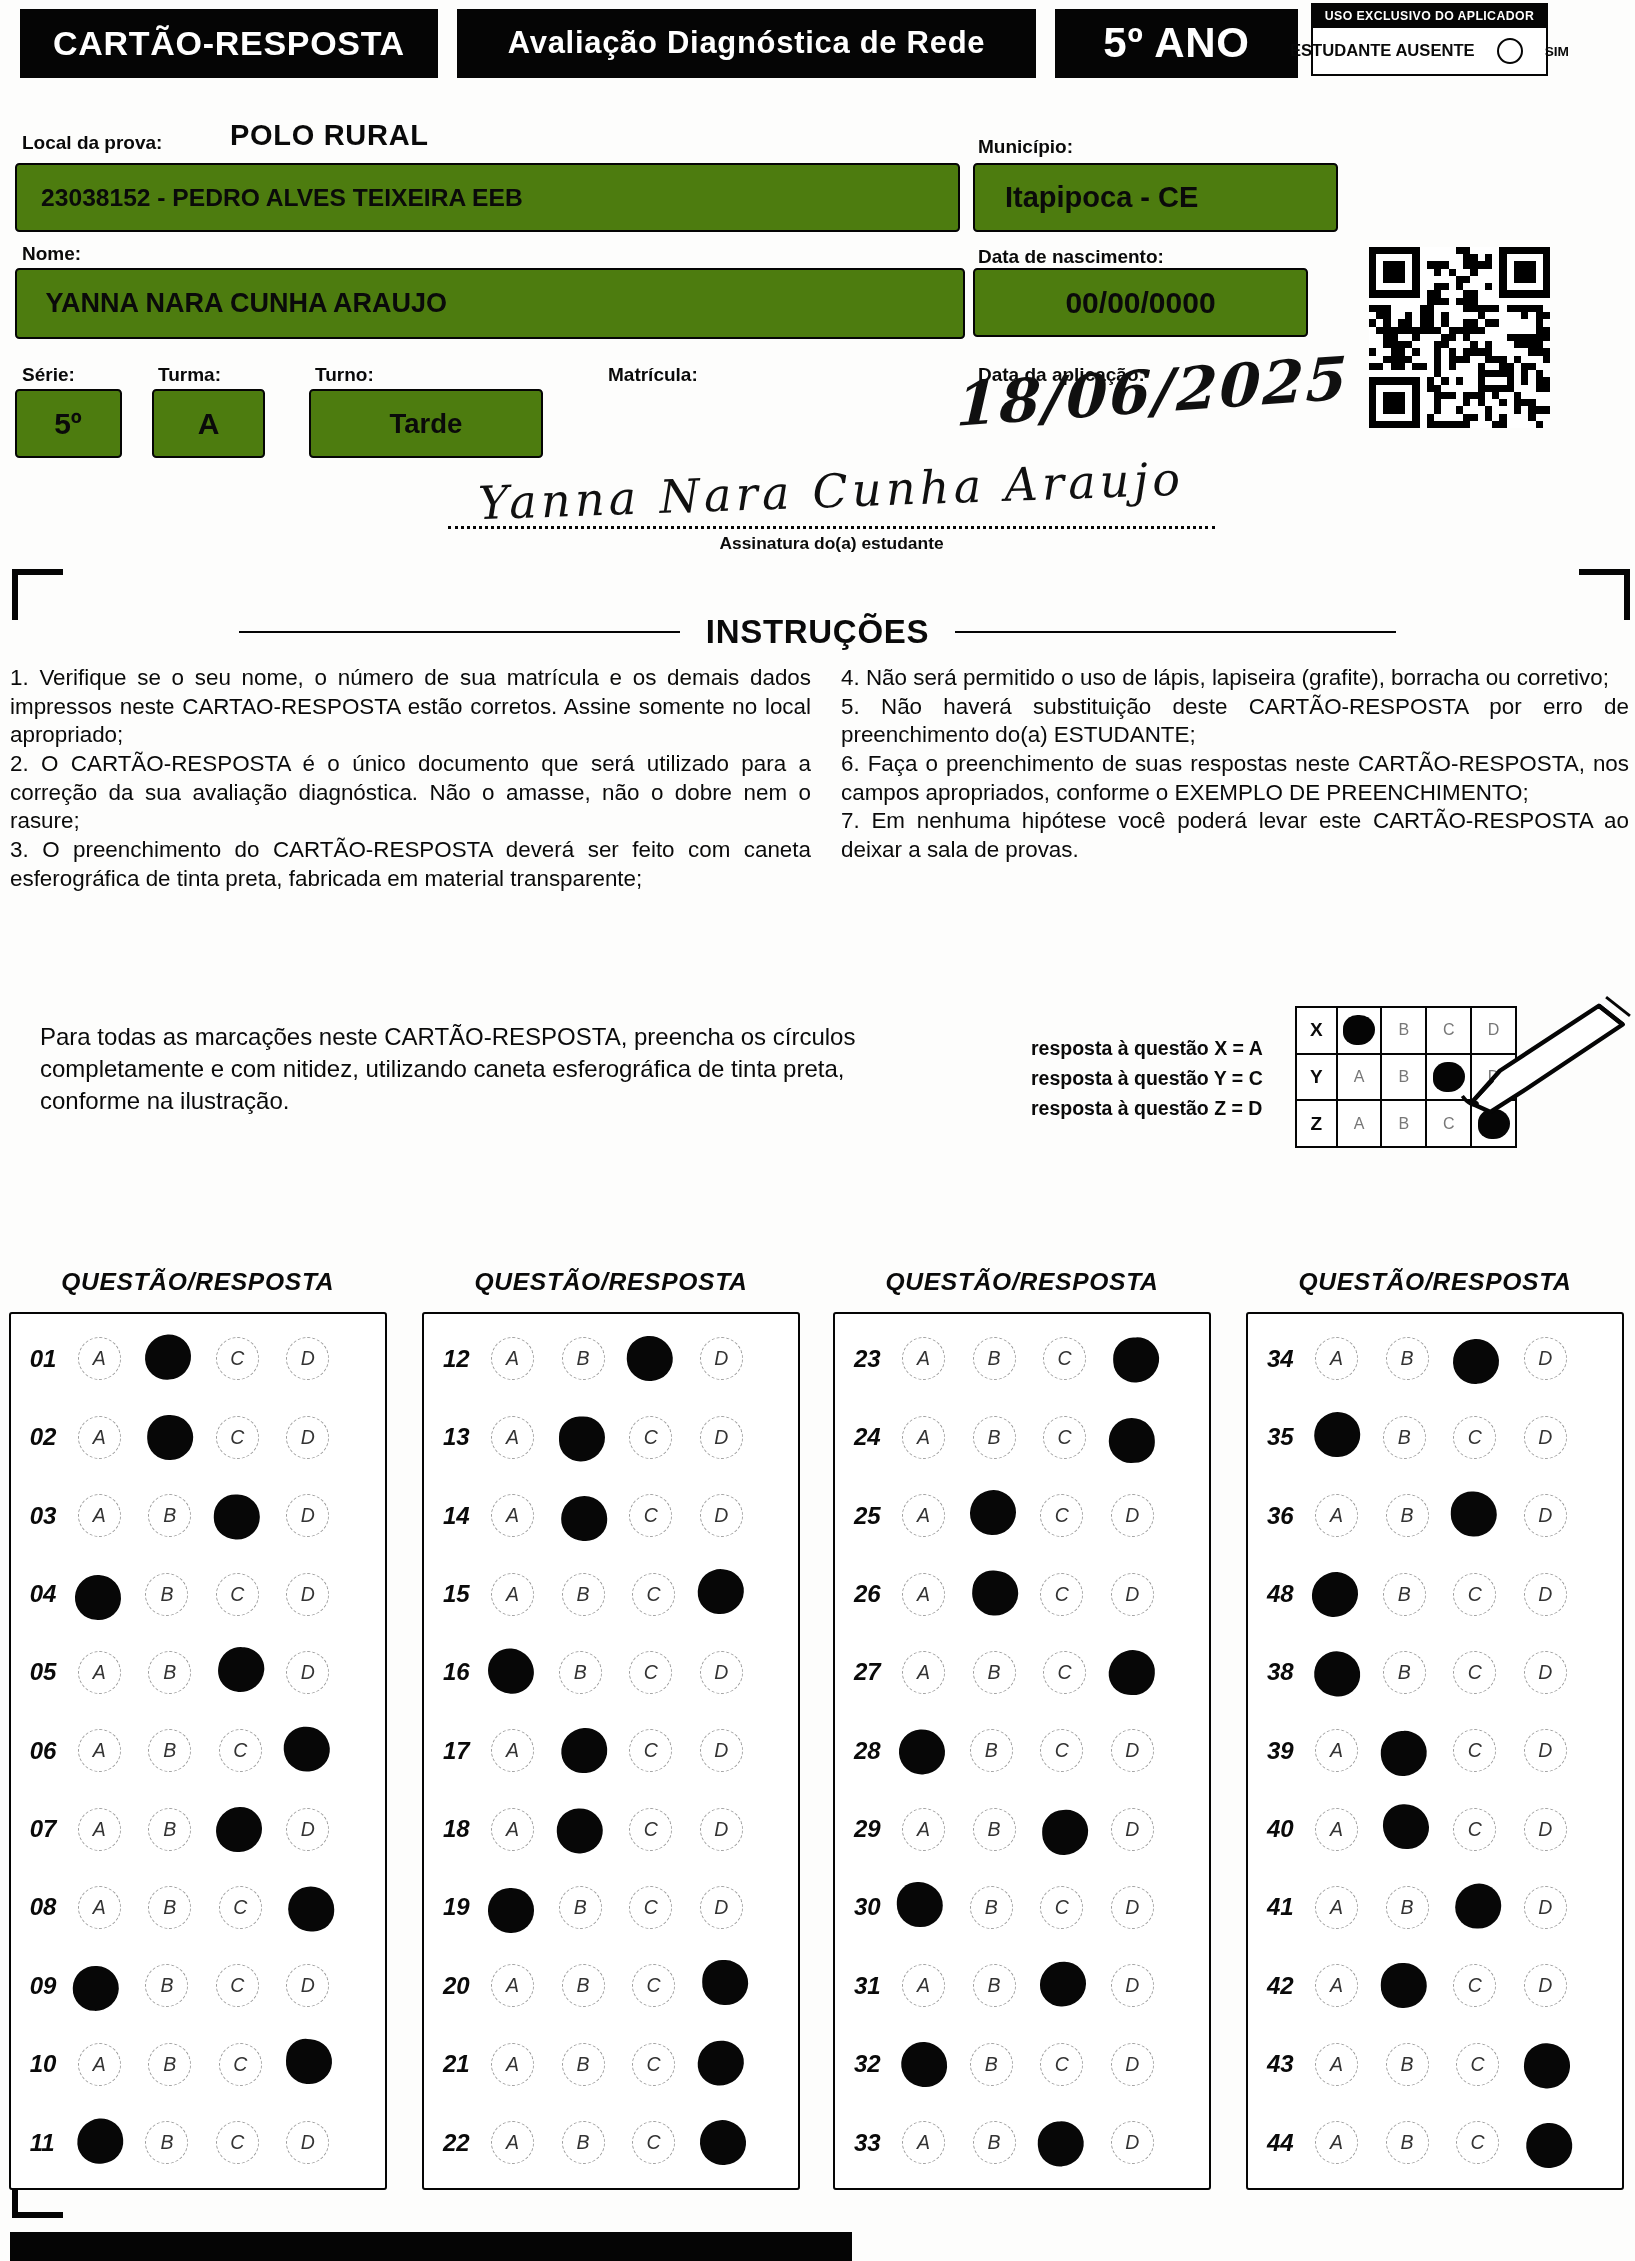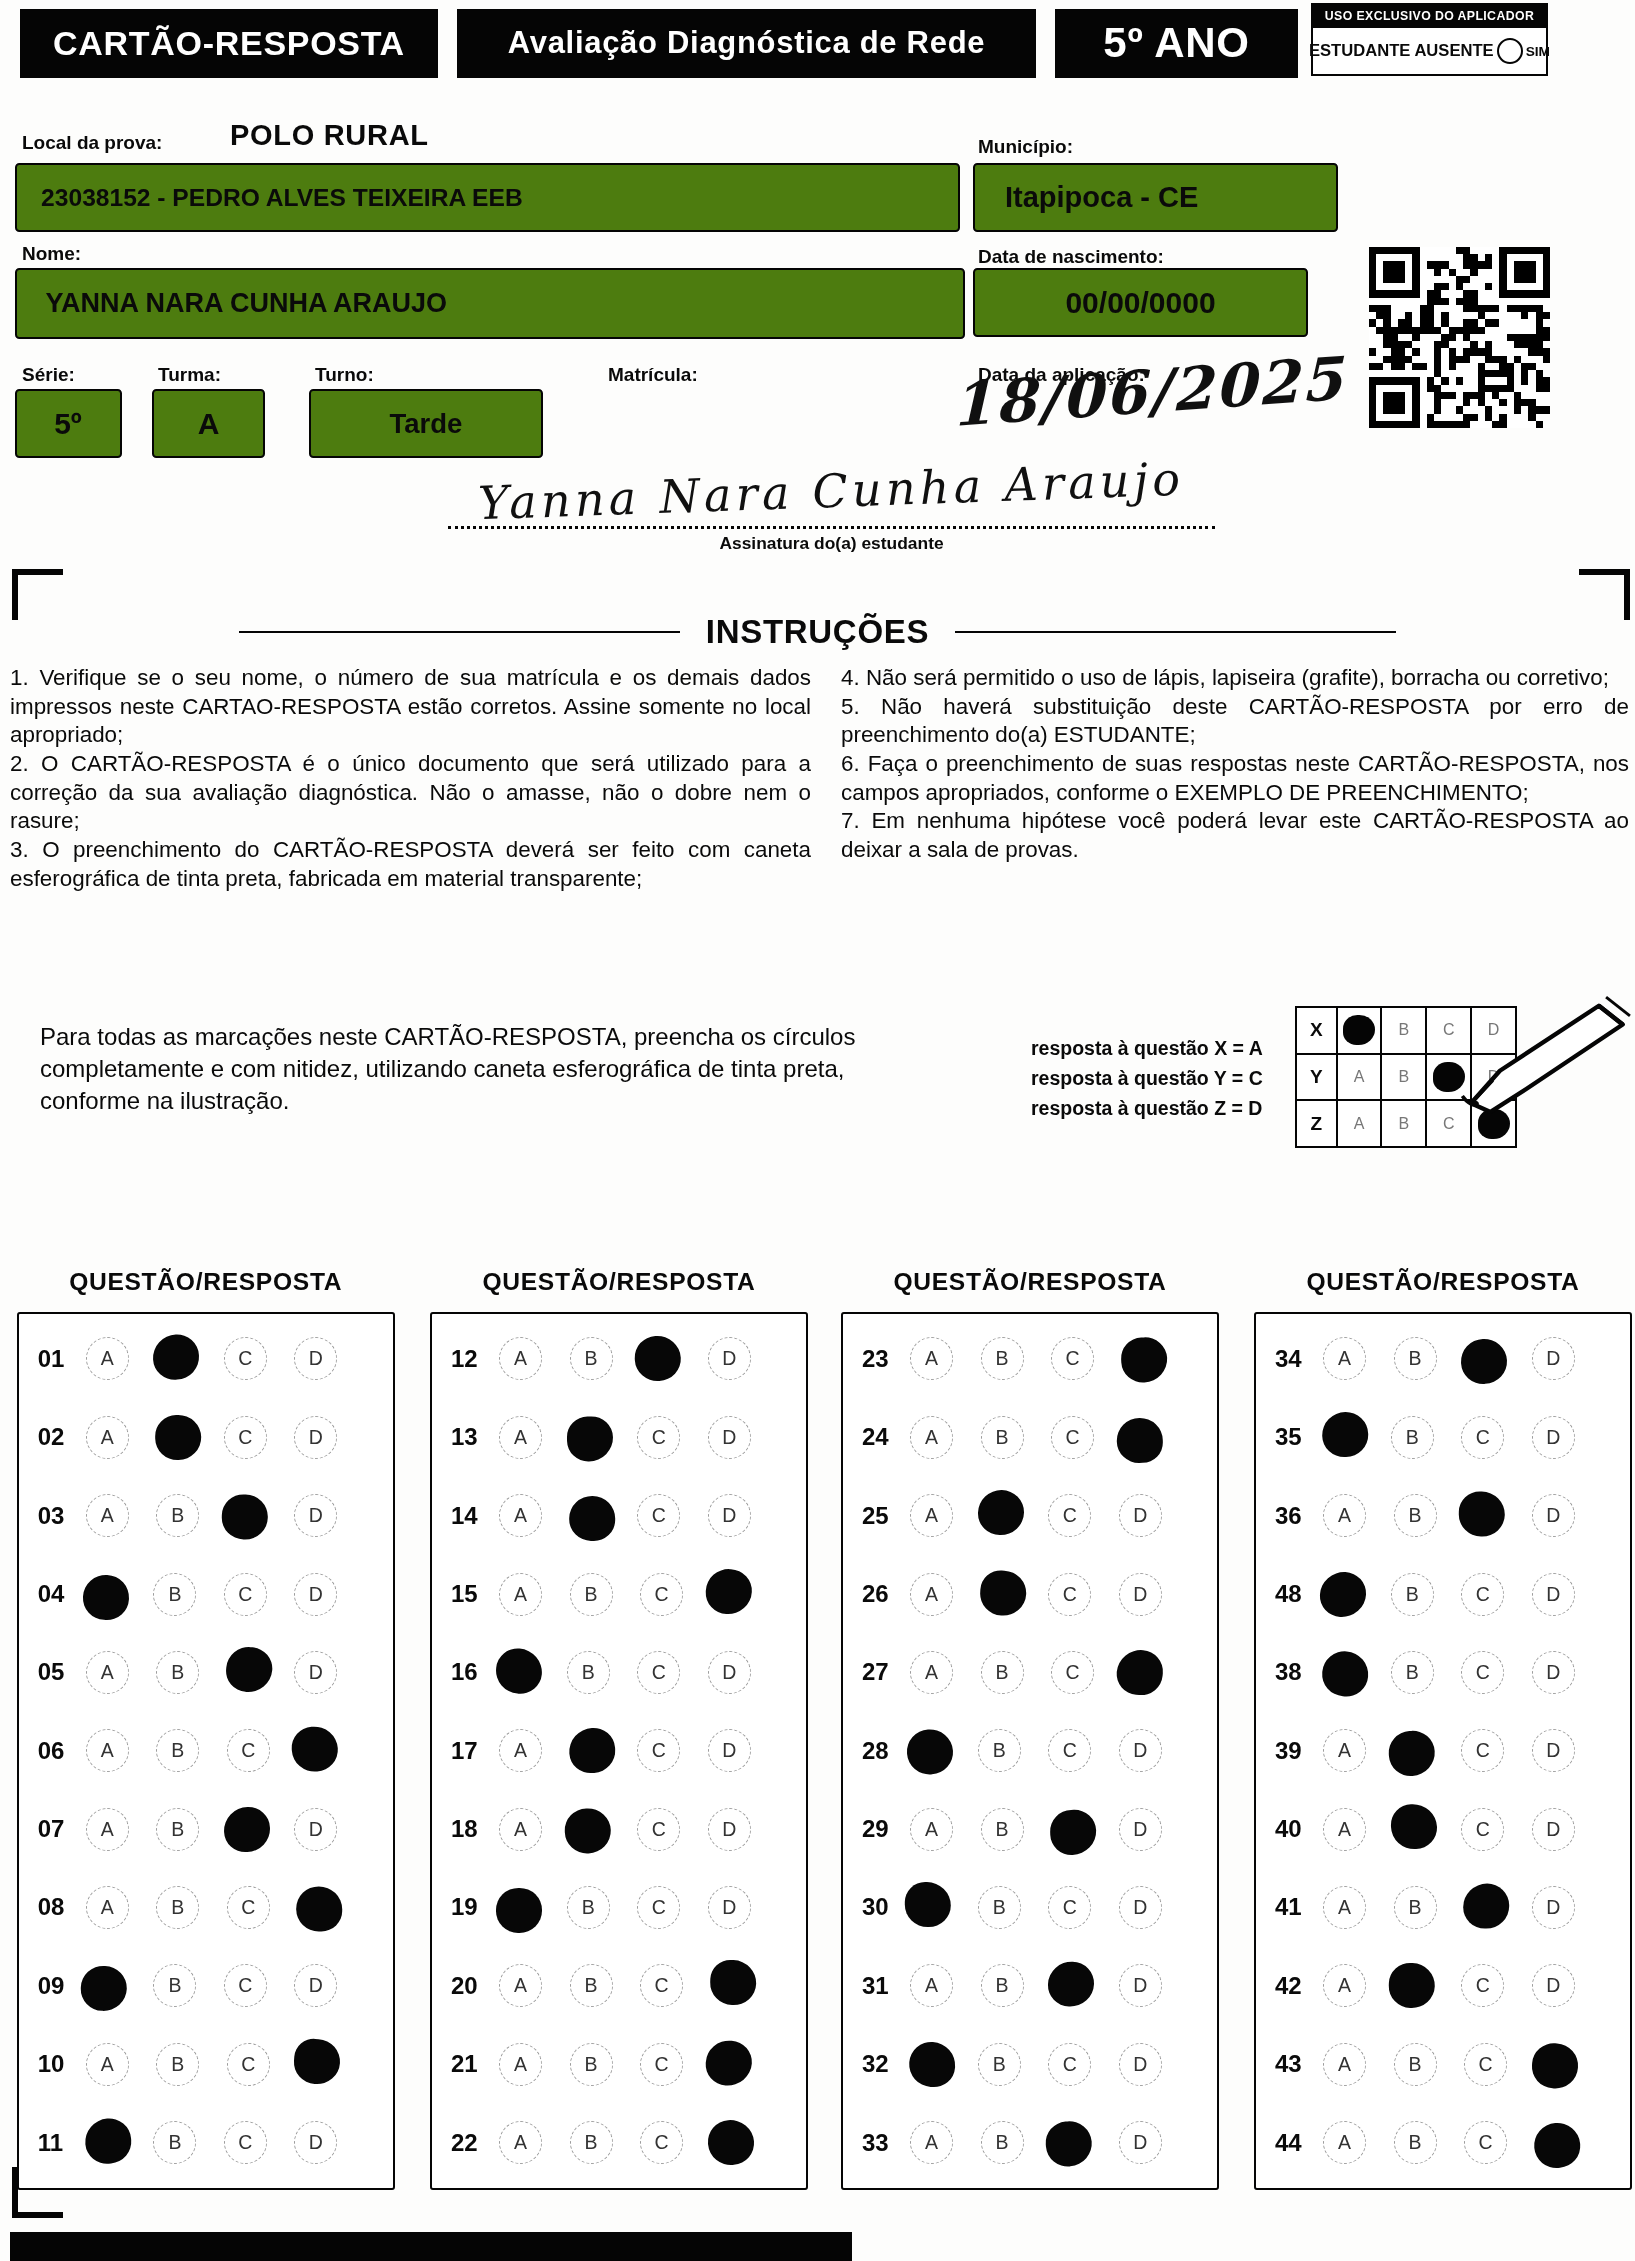--- a/index.html
+++ b/index.html
@@ -9,21 +9,21 @@
   
   .hdr-box{position:absolute;top:8.7px;background:#050505;color:#fff;display:flex;
            align-items:center;justify-content:center;font-weight:bold;letter-spacing:0.7px;}
   .hdr-title{left:20px;width:418px;height:69px;font-size:34px;}
   .hdr-subtitle{left:457px;width:579px;height:69px;font-size:31px;}
   .hdr-grade{left:1055px;width:243px;height:69px;font-size:42px;text-align:right;}
   .aplicador{position:absolute;left:1311px;top:2.9px;width:237px;}
   .apl-strip{background:#050505;color:#fff;font-size:12.3px;font-weight:bold;text-align:center;
              padding:5.8px 0;letter-spacing:0.4px;}
   .apl-body{border:2.2px solid #050505;border-top:none;height:46px;display:flex;align-items:center;
-            justify-content:center;gap:3px;background:#fff;}
+            justify-content:center;gap:22px;background:#fff;}
   .apl-label{font-size:16.6px;font-weight:bold;white-space:nowrap;}
   .apl-circle{width:22px;height:22px;border:2.2px solid #050505;border-radius:50%;flex:0 0 auto;}
   .apl-sim{font-size:13.7px;font-weight:bold;}
 
   
   .lbl{position:absolute;font-size:19px;font-weight:bold;white-space:nowrap;}
   .big-val{position:absolute;font-size:29px;font-weight:bold;letter-spacing:0.7px;}
   .fbox{position:absolute;border:2.9px solid #050505;border-radius:4.3px;background:#4d7c0f;
         display:flex;align-items:center;font-weight:bold;white-space:nowrap;}
   .centered{justify-content:center;}
@@ -61,21 +61,21 @@
   .ex-table{position:absolute;left:1297px;top:1008px;}
   .ex-row{display:flex;}
   .ex-cell{width:43px;height:45px;border:2.2px solid #050505;margin-left:-2.2px;margin-top:-2.2px;
            display:flex;align-items:center;justify-content:center;background:#fff;}
   .ex-cell.lab{width:39px;font-size:19px;font-weight:bold;}
   .ex-letter{font-size:16px;color:#777;}
   .ex-dot{width:32px;height:30px;background:#050505;border-radius:48% 52% 55% 45%;}
   .pen{position:absolute;left:1458px;top:984px;}
 
   
-  .answers{position:absolute;left:8px;top:1264px;width:1464px;height:933px;}
+  .answers{position:absolute;left:0;top:1264px;width:1464px;height:933px;font-style:italic;}
   .answer-col{position:absolute;top:0;width:378px;}
   .answer-col:nth-child(1){left:8.7px;}
   .answer-col:nth-child(2){left:422px;}
   .answer-col:nth-child(3){left:833px;}
   .answer-col:nth-child(4){left:1246px;}
   .col-header{height:35px;text-align:center;font-size:24.6px;font-weight:bold;letter-spacing:0.7px;
               margin-bottom:13px;line-height:35px;}
   .col-box{border:2.9px solid #050505;border-radius:2.9px;height:862px;display:flex;flex-direction:column;
            justify-content:space-around;padding:5.8px 0;background:#fff;}
   .answer-row{display:flex;align-items:center;padding-left:19px;}

